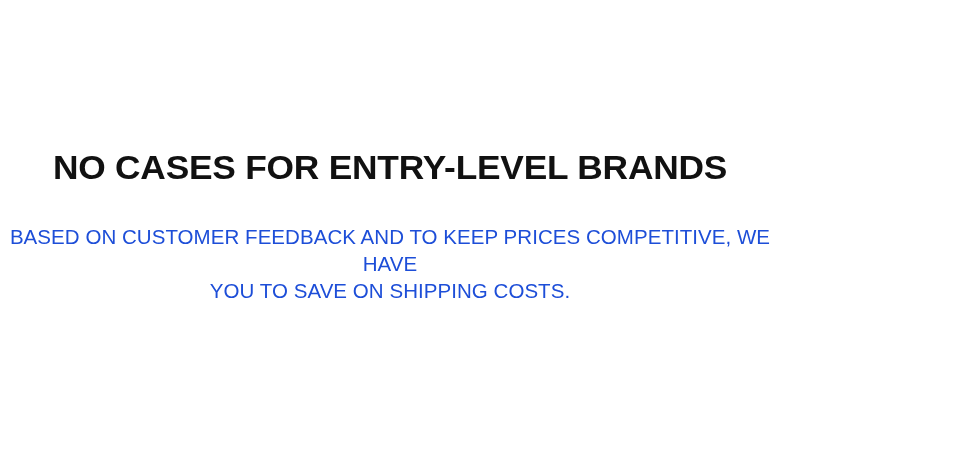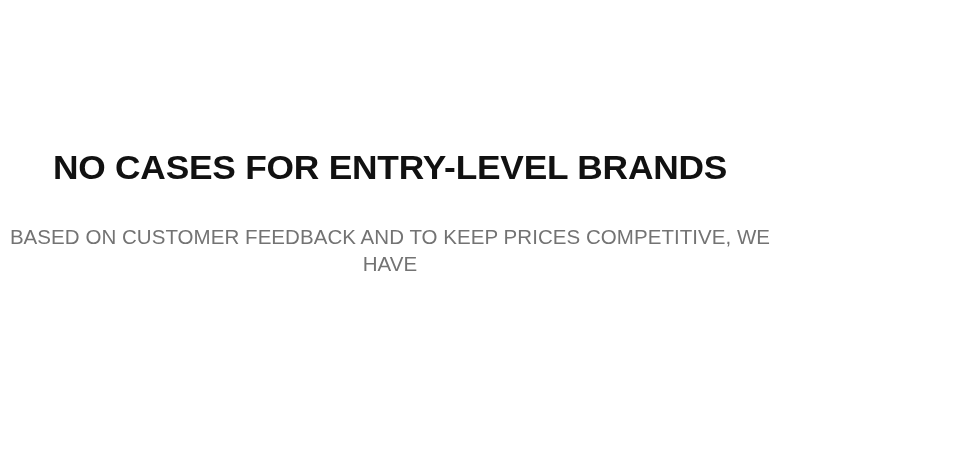--- a/index.html
+++ b/index.html
@@ -45,33 +45,34 @@
 
   .notice-body {
     margin: 0;
     padding-top: 35px;
     max-width: 800px;
     font-family: "Liberation Sans", sans-serif;
     font-size: 20.5px;
     font-weight: 400;
     line-height: 27px;
     letter-spacing: 0.05px;
-    color: #737373;
+    color: #1d4ed8;
     text-align: center;
     text-transform: uppercase;
   }
 
   .notice-body .body-line {
     display: block;
   }
 </style>
 </head>
 <body>
 
 <section class="notice-section">
 
   <h1 class="notice-heading">NO CASES FOR ENTRY-LEVEL BRANDS</h1>
 
   <p class="notice-body">
     <span class="body-line">BASED ON CUSTOMER FEEDBACK AND TO KEEP PRICES COMPETITIVE, WE HAVE</span>
+    <span class="body-line">YOU TO SAVE ON SHIPPING COSTS.</span>
   </p>
 
 </section>
 
 </body></html>

